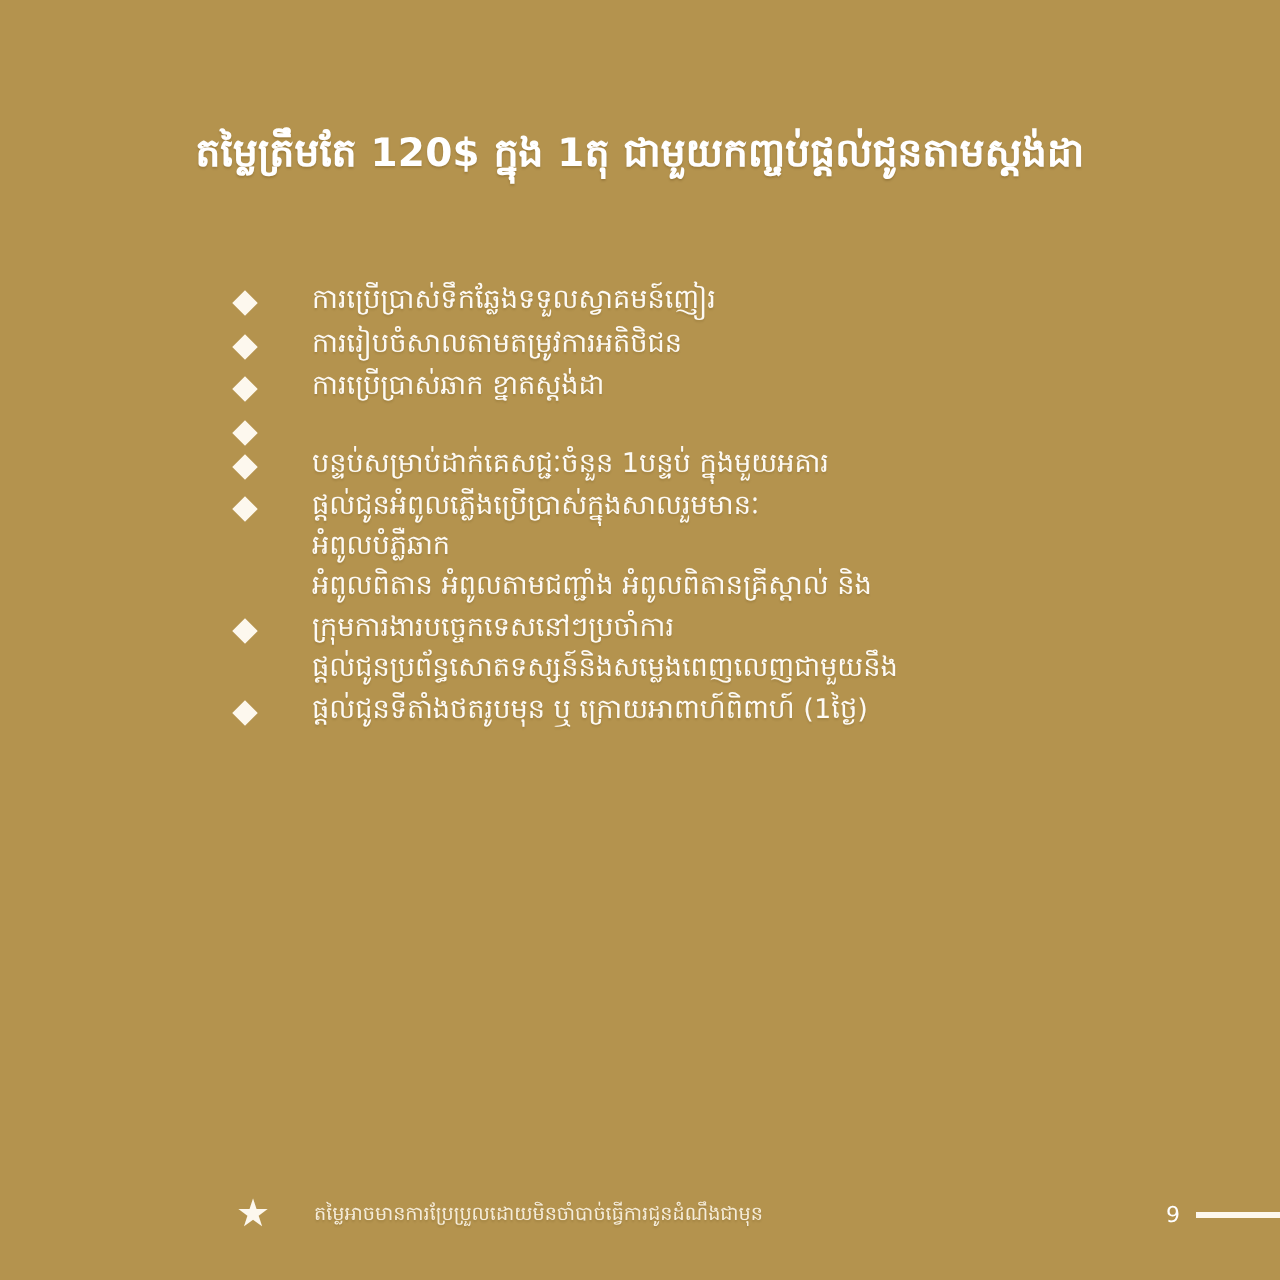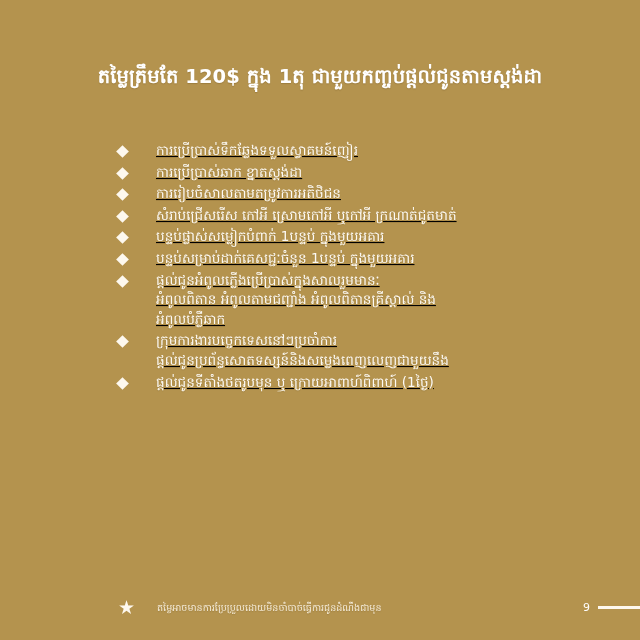--- a/index.html
+++ b/index.html
@@ -39,21 +39,20 @@
   .list {
     position:absolute;
     top:141px;
     left:118px;
     right:40px;
   }
   .item {
     display:flex;
     align-items:flex-start;
     margin-bottom:2px;
-    text-decoration:underline;
   }
   .bullet {
     flex:0 0 auto;
     width:38px;
     padding-top:6px;
     display:flex;
     justify-content:flex-start;
   }
   .diamond {
     width:9px; height:9px;
@@ -133,69 +132,60 @@
       <span class="item-text">
         <span class="ln">ការប្រើប្រាស់ទឹកឆ្លែងទទួលស្វាគមន៍ញៀរ</span>
       </span>
     </div>
 
     <div class="item">
       <span class="bullet">
           <i class="diamond"></i>
         </span>
       <span class="item-text">
+        <span class="ln">ការរៀបចំសាលតាមតម្រូវការអតិថិជន</span>
+      </span>
+    </div>
+
+    <div class="item">
+      <span class="bullet">
+          <i class="diamond"></i>
+        </span>
+      <span class="item-text">
         <span class="ln">ការប្រើប្រាស់ឆាក ខ្នាតស្តង់ដា</span>
       </span>
     </div>
 
-    <div class="item">
-      <span class="bullet">
-          <i class="diamond"></i>
-        </span>
-      <span class="item-text">
-        <span class="ln">ការរៀបចំសាលតាមតម្រូវការអតិថិជន</span>
-      </span>
-    </div>
-
-
-    <div class="item">
-      <span class="bullet">
-          <i class="diamond"></i>
-        </span>
-      <span class="item-text">
-        <span class="ln">សំរាប់ជ្រើសរើស កៅអី ស្រោមកៅអី ឬកៅអី ក្រណាត់ជូតមាត់</span>
-      </span>
-    </div>
-
-    <div class="item">
-      <span class="bullet">
-          <i class="diamond"></i>
-        </span>
-      <span class="item-text">
-        <span class="ln">បន្ទប់ផ្លាស់សម្លៀកបំពាក់ 1បន្ទប់ ក្នុងមួយអគារ</span>
-      </span>
-    </div>
+
+    <div class="item">
+      <span class="bullet">
+          <i class="diamond"></i>
+        </span>
+      <span class="item-text">
+      </span>
+    </div>
+
 
     <div class="item">
       <span class="bullet">
           <i class="diamond"></i>
         </span>
       <span class="item-text">
         <span class="ln">បន្ទប់សម្រាប់ដាក់គេសជ្ជៈចំនួន 1បន្ទប់ ក្នុងមួយអគារ</span>
       </span>
     </div>
 
     <div class="item">
       <span class="bullet">
           <i class="diamond"></i>
         </span>
       <span class="item-text">
         <span class="ln">ផ្តល់ជូនអំពូលភ្លើងប្រើប្រាស់ក្នុងសាលរួមមានៈ</span>
+        <span class="ln">អំពូលបំភ្លឺឆាក</span>
         <span class="ln">អំពូលពិតាន អំពូលតាមជញ្ជាំង អំពូលពិតានគ្រីស្តាល់ និង</span>
-        <span class="ln">អំពូលបំភ្លឺឆាក</span>
       </span>
     </div>
 
     <div class="item">
       <span class="bullet">
           <i class="diamond"></i>
         </span>
       <span class="item-text">
         <span class="ln">ក្រុមការងារបច្ចេកទេសនៅៗប្រចាំការ</span>
         <span class="ln">ផ្តល់ជូនប្រព័ន្ធសោតទស្សន៍និងសម្លេងពេញលេញជាមួយនឹង</span>

